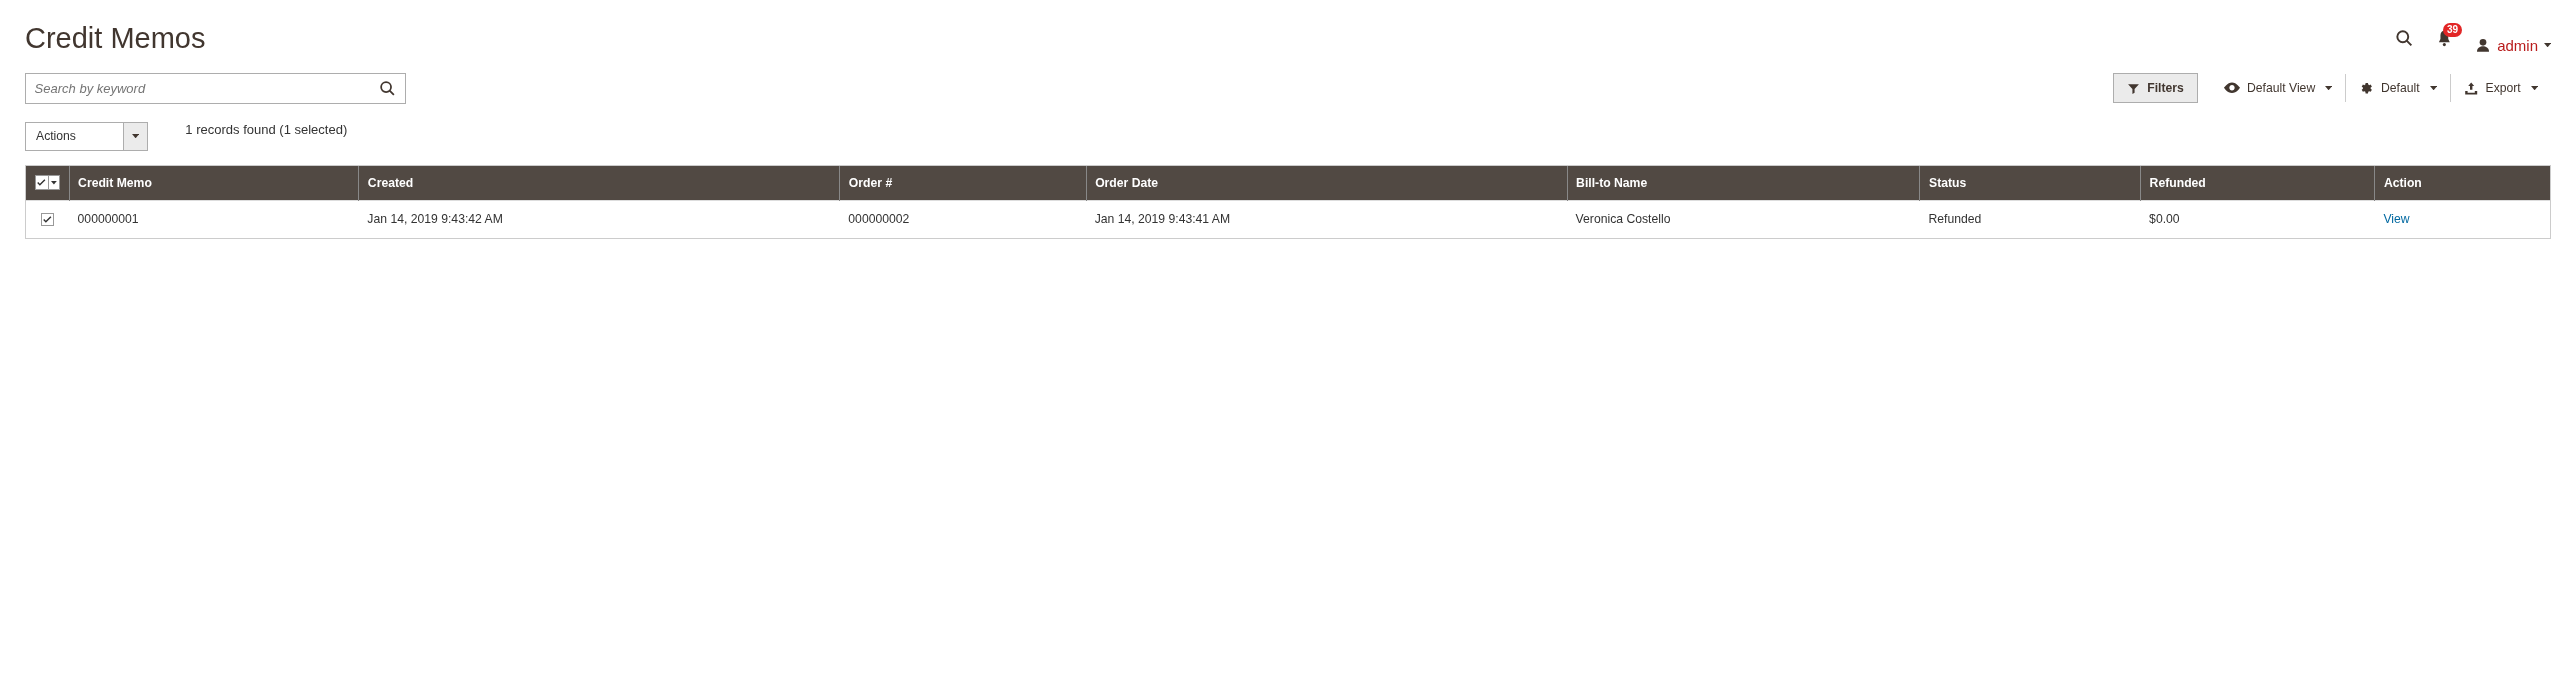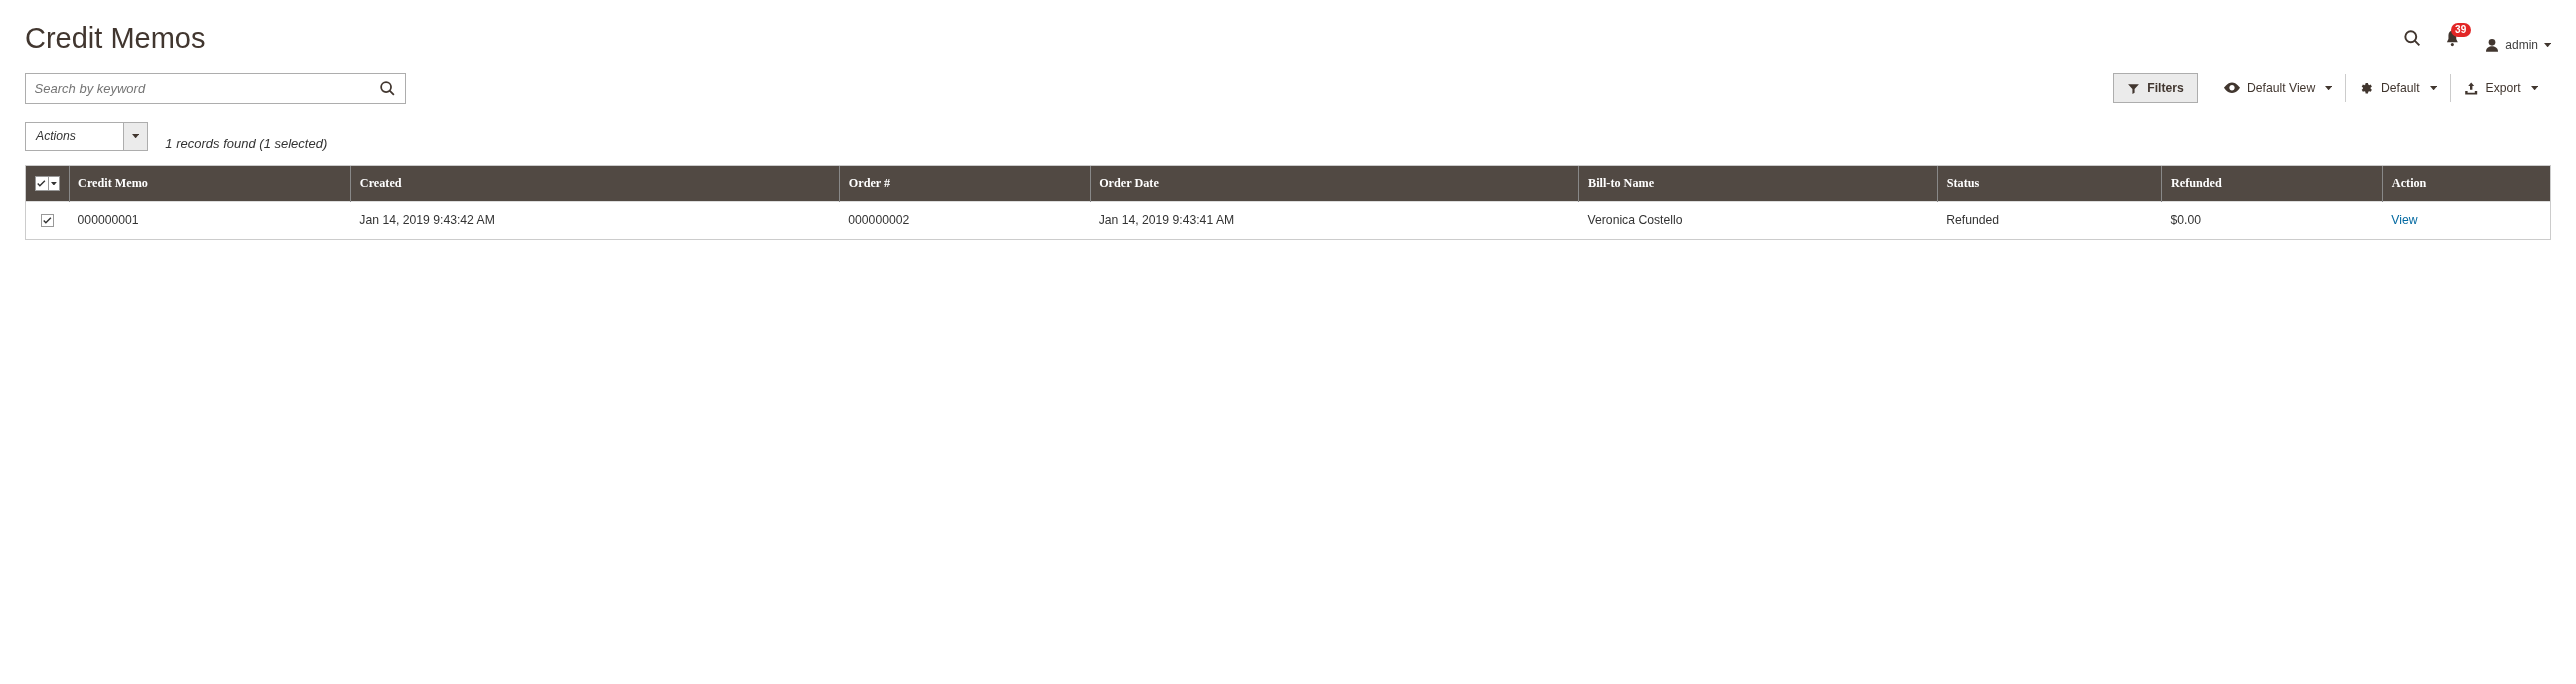--- a/index.html
+++ b/index.html
@@ -3,52 +3,52 @@
 <meta charset="utf-8">
 <style>
 * { box-sizing: border-box; margin: 0; padding: 0; }
 body { font-family: 'Helvetica Neue', Arial, sans-serif; background: #fff; padding: 21.6px 25px; color: #333; }
 
 .header-row { display: flex; justify-content: space-between; align-items: center; margin-bottom: 18px; }
 .page-title { font-size: 29px; font-weight: 400; color: #41362f; }
 .header-actions { display: flex; align-items: center; gap: 21.6px; }
 .icon-btn { cursor: pointer; display: flex; align-items: center; position: relative; }
 .notif-badge { position: absolute; top: -5.7px; right: -8.6px; background: #e22626; color: #fff; border-radius: 7.2px; font-size: 10px; font-weight: bold; padding: 1.4px 4.3px; }
-.user-menu { display: flex; align-items: center; gap: 5.8px; cursor: pointer; color: #404040; font-size: 12px; margin-top: 14px; }
+.user-menu { display: flex; align-items: center; gap: 5.8px; cursor: pointer; color: #b91c1c; font-size: 15px; margin-top: 14px; }
 
 .toolbar-row { display: flex; justify-content: space-between; align-items: center; margin-bottom: 18px; }
 .search-box { display: flex; align-items: center; border: 0.7px solid #adadad; height: 31px; width: 381px; padding: 0 8.6px; }
 .search-box input { border: none; outline: none; flex: 1; font-size: 13px; font-style: italic; color: #666; }
 .search-box .s-icon { cursor: pointer; }
 
 .toolbar-right { display: flex; align-items: center; gap: 0; }
 .tool-btn { display: flex; align-items: center; gap: 7.2px; padding: 7.2px 13px; cursor: pointer; font-size: 12.2px; color: #41362f; border-right: 0.7px solid #ccc; }
 .tool-btn.filters { background: #ebebeb; border: 0.7px solid #adadad; border-right: 0.7px solid #adadad; margin-right: 13px; font-weight: 600; }
 .tool-btn:last-child { border-right: none; }
 .tool-btn .caret { margin-left: 2.9px; }
 
 .controls-row { display: flex; justify-content: space-between; align-items: center; margin-bottom: 14.4px; }
-.controls-left { display: flex; align-items: flex-end; gap: 17px; font-style: italic; }
+.controls-left { display: flex; align-items: flex-start; gap: 37px; }
 .actions-dd { display: flex; align-items: stretch; border: 0.7px solid #adadad; height: 29px; }
 .actions-dd .label { padding: 5.8px 47px 5.8px 10px; font-size: 12.2px; display:flex; align-items:center; }
 .actions-dd .caret-box { background: #ebebeb; border-left: 0.7px solid #adadad; width: 24.4px; display: flex; align-items: center; justify-content: center; }
 .records-text { font-size: 13px; color: #333; }
 
 .controls-right { display: flex; align-items: center; gap: 13px; }
 .pagesize-dd { display: flex; align-items: stretch; border: 0.7px solid #adadad; height: 29px; }
 .pagesize-dd .val { padding: 5.8px 13px; font-size: 12.2px; display:flex; align-items:center;}
 .pagesize-dd .caret-box { background: #ebebeb; border-left: 0.7px solid #adadad; width: 24.4px; display: flex; align-items: center; justify-content: center; }
 .per-page-label { font-size: 13px; }
 .pager-btn { width: 32px; height: 29px; background: #ebebeb; border: 0.7px solid #adadad; display: flex; align-items: center; justify-content: center; cursor: pointer; }
 .page-input { width: 36px; height: 29px; border: 0.7px solid #adadad; text-align: center; font-size: 12.2px; }
 .of-text { font-size: 13px; }
 
 .grid { border: 0.7px solid #ccc; }
 .grid table { width: 100%; border-collapse: collapse; }
-.grid thead th { background: #514943; color: #fff; text-align: left; padding: 10px 8.6px; font-size: 12.2px; font-weight: 600; border-right: 0.7px solid #888; font-family: Liberation Serif, serif; }
+.grid thead th { background: #514943; color: #fff; text-align: left; padding: 10px 8.6px; font-size: 12.2px; font-weight: 600; border-right: 0.7px solid #888; }
 .grid thead th:last-child { border-right: none; }
 .grid thead th.checkbox-col { width: 43px; text-align: center; padding: 7.2px 4.3px; }
 .grid tbody td { padding: 11.5px 8.6px; font-size: 12.2px; border-top: 0.7px solid #ddd; color: #333; }
 .grid tbody td.checkbox-col { text-align: center; }
 .grid .header-check { display: inline-flex; align-items: center; background: #fff; border: 0.7px solid #999; }
 .grid .header-check .cb { width: 13px; height: 13px; display:flex; align-items:center; justify-content:center; border-right: 0.7px solid #999; }
 .grid .header-check .cd { width: 10px; height: 13px; display:flex; align-items:center; justify-content:center; }
 .row-check { width: 13px; height: 13px; border: 0.7px solid #999; display:inline-flex; align-items:center; justify-content:center; background:#fff;}
 .view-link { color: #0369a1; cursor: pointer; }
 

